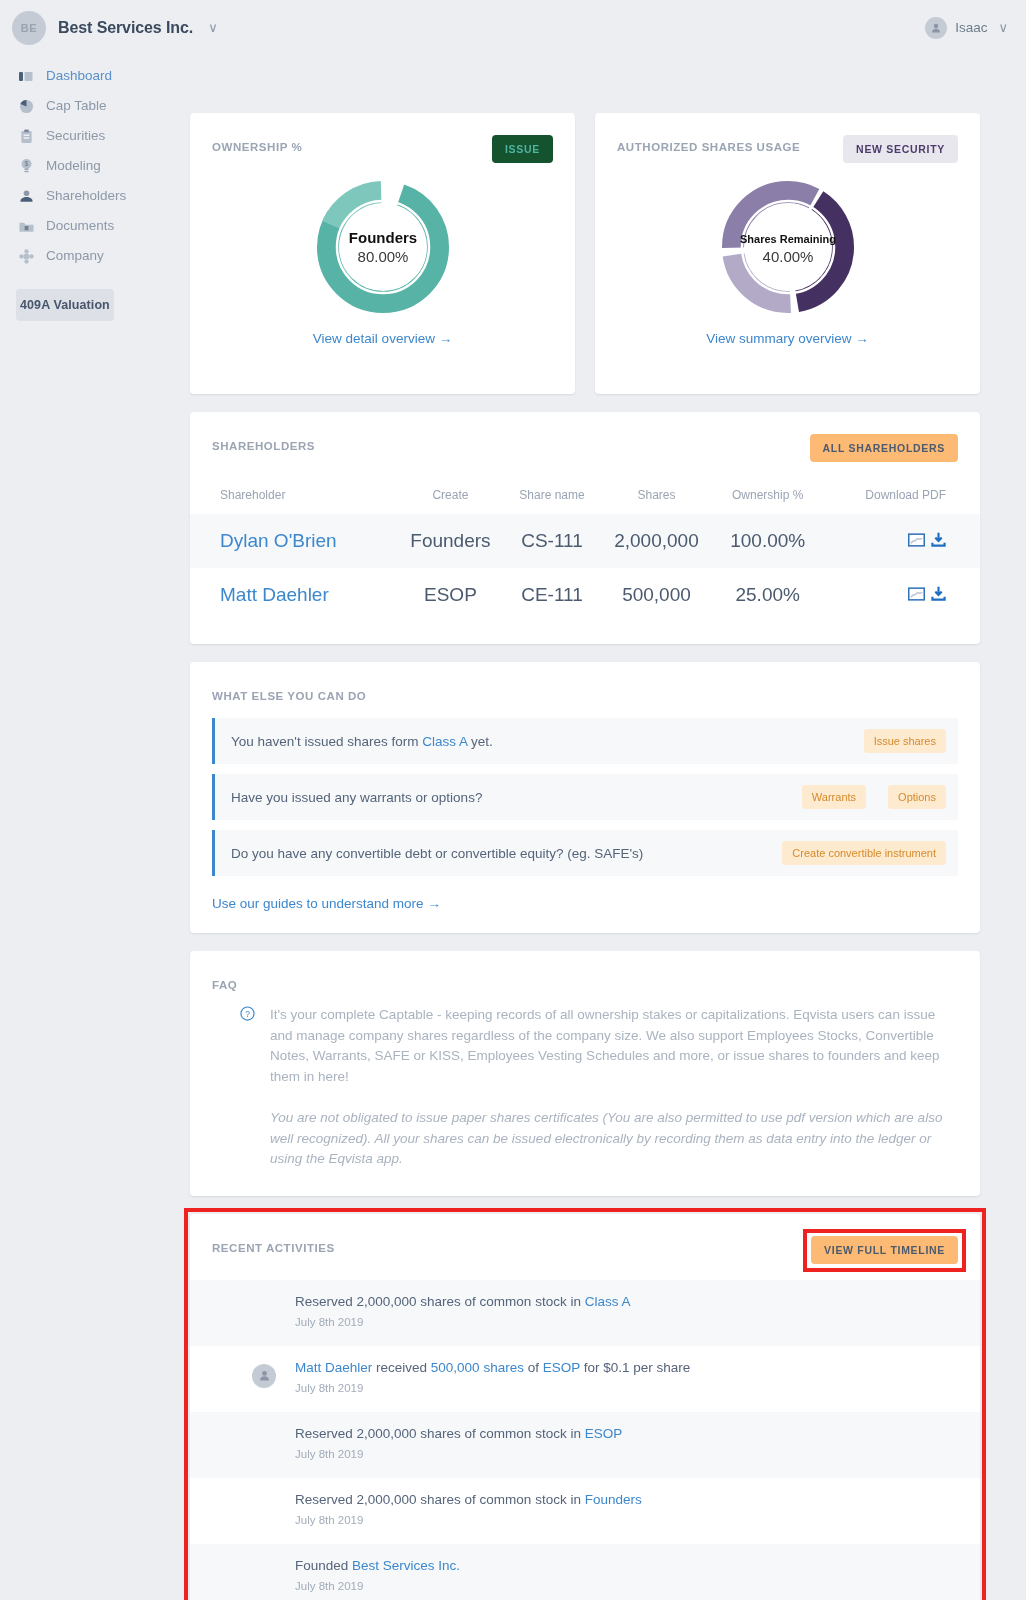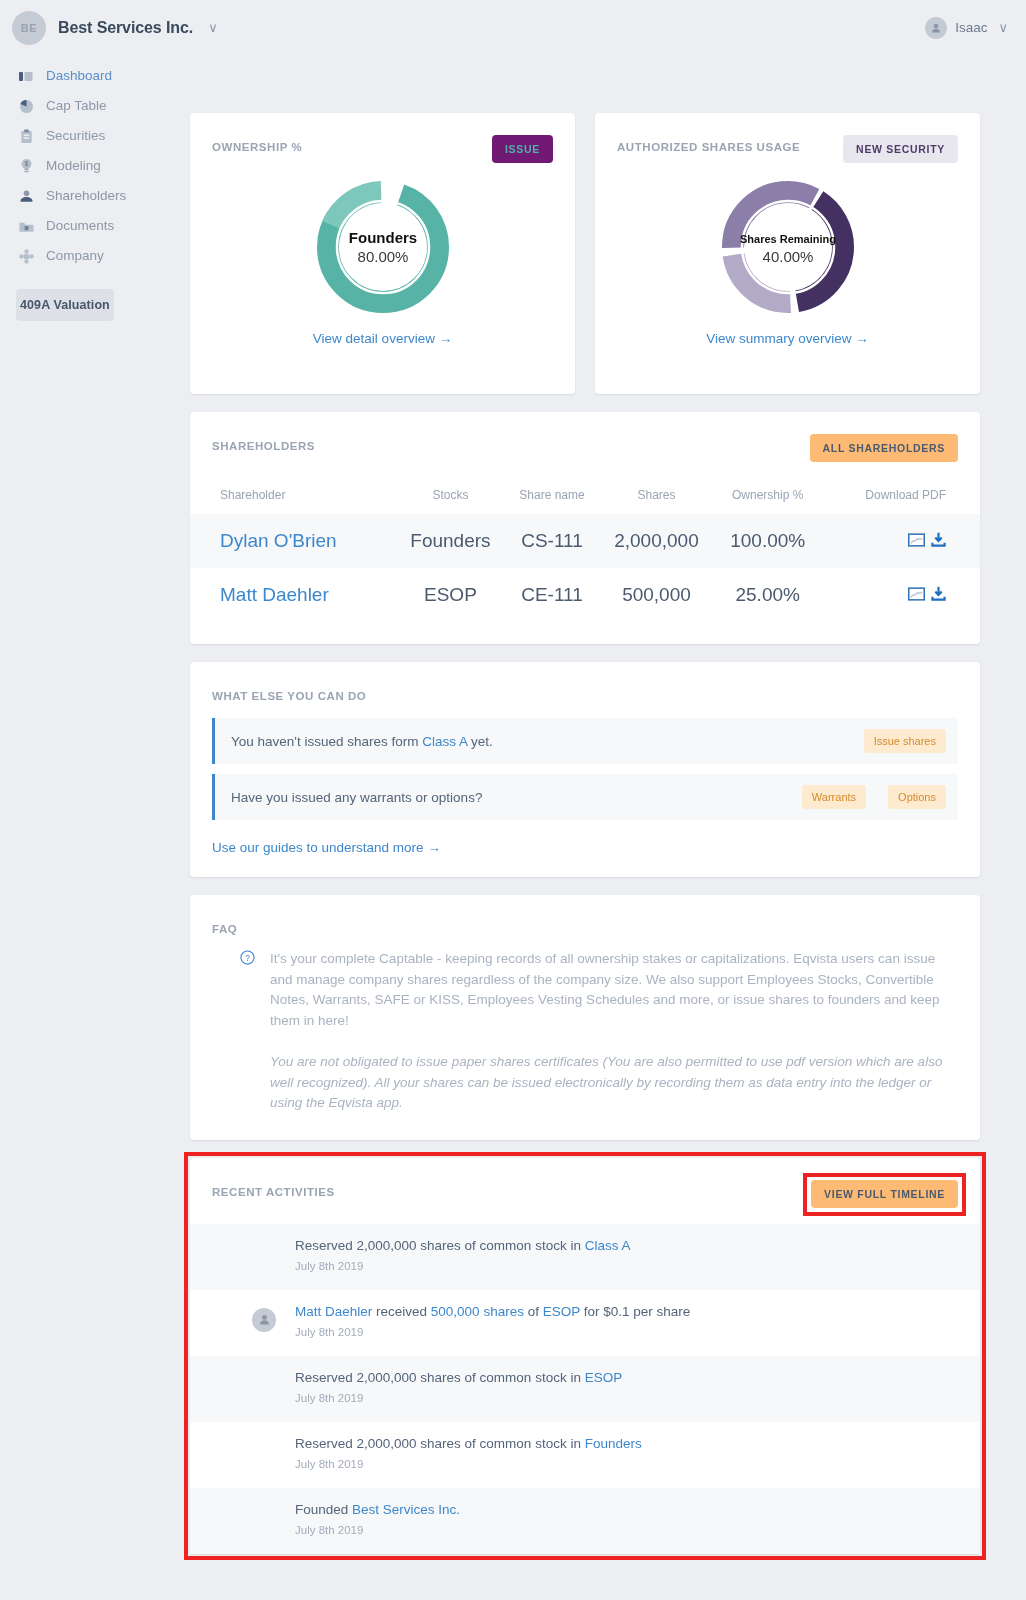--- a/index.html
+++ b/index.html
@@ -79,21 +79,21 @@
     padding: 22px 22px 0 22px;
   }
   .card-title {
     font-size: 11.5px; font-weight: bold; letter-spacing: .55px;
     color: #9aa4b3; text-transform: uppercase; padding-top: 6px;
   }
   .pill {
     font-size: 10.5px; font-weight: bold; letter-spacing: .7px;
     padding: 8px 13px; border-radius: 4px;
   }
-  .pill-teal { background: #701a75; color: #4fb2a3; }
+  .pill-teal { background: #14532d; color: #4fb2a3; }
   .pill-purple { background: #e9e7ee; color: #4c3b6b; }
   .pill-grey { background: #fdba74; color: #4b5a6e; }
 
   
   .donut-row { display: flex; gap: 20px; padding-top: 58px; }
   .donut-card { flex: 1; height: 281px; }
   .donut-wrap { display: flex; justify-content: center; margin-top: 14px; }
   .donut-link {
     text-align: center; color: #3d87cc; font-size: 13.5px;
     margin-top: 14px;
@@ -320,21 +320,21 @@
 
     <div class="card">
       <div class="card-head">
         <div class="card-title">SHAREHOLDERS</div>
         <div class="pill pill-grey">ALL SHAREHOLDERS</div>
       </div>
       <table class="sh-table">
         <thead>
           <tr>
             <th>Shareholder</th>
-            <th>Stocks</th>
+            <th>Create</th>
             <th>Share name</th>
             <th>Shares</th>
             <th>Ownership %</th>
             <th>Download PDF</th>
           </tr>
         </thead>
         <tbody>
           <tr class="alt">
             <td><span class="sh-link">Dylan O'Brien</span></td>
             <td>Founders</td>
@@ -402,20 +402,26 @@
       </div>
 
       <div class="we-row">
         <div class="we-text">Have you issued any warrants or options?</div>
         <div class="we-actions">
           <span class="tag-orange">Warrants</span>
           <span class="tag-orange">Options</span>
         </div>
       </div>
 
+      <div class="we-row">
+        <div class="we-text">Do you have any convertible debt or convertible equity? (eg. SAFE's)</div>
+        <div class="we-actions">
+          <span class="tag-orange">Create convertible instrument</span>
+        </div>
+      </div>
 
       <div class="we-guides">
         <span>Use our guides to understand more</span>
         <span>→</span>
       </div>
     </div>
 
     <div class="card">
       <div class="card-head">
         <div class="card-title">FAQ</div>

